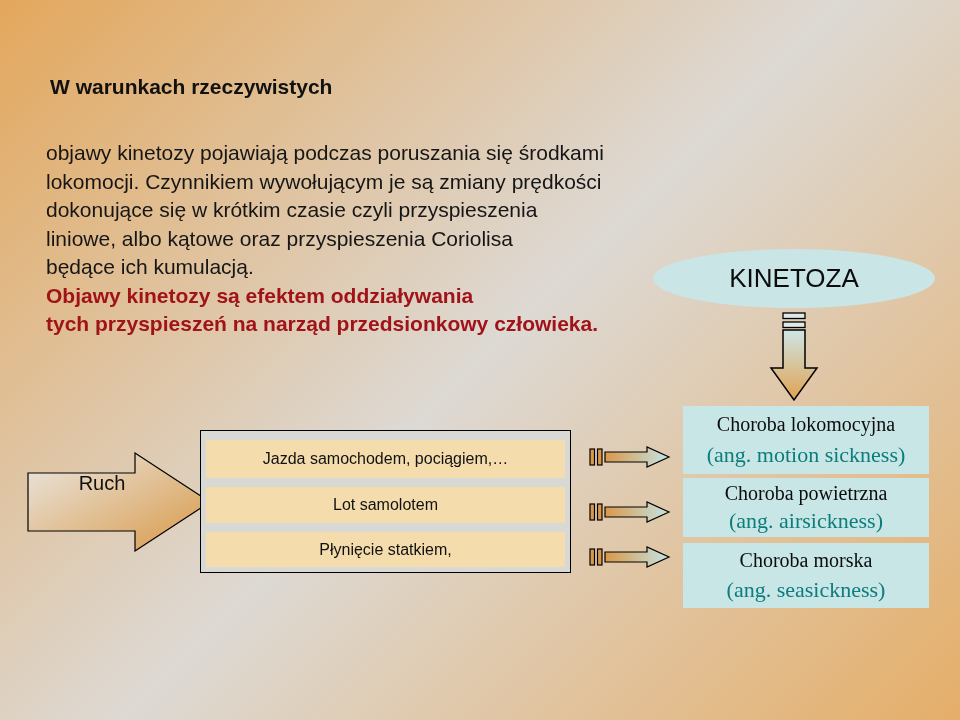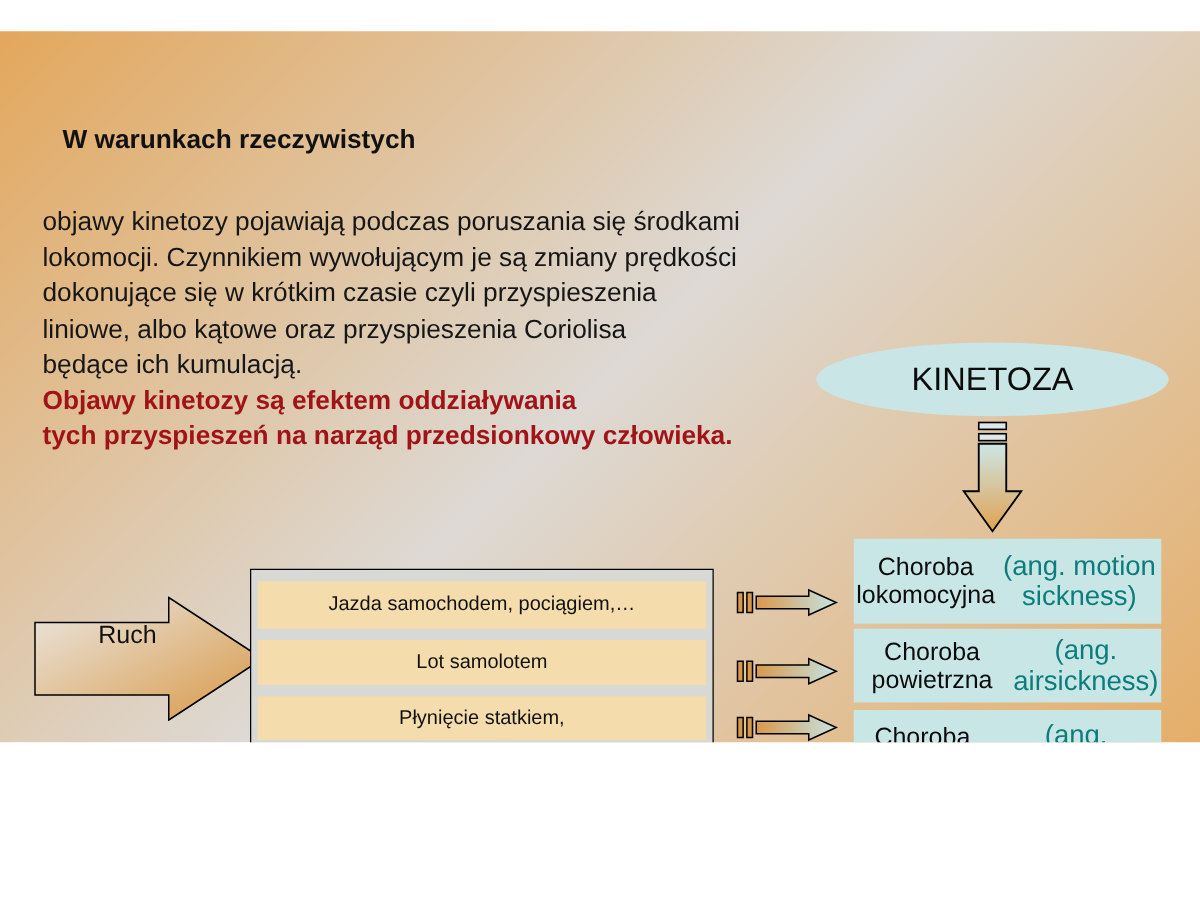--- a/index.html
+++ b/index.html
@@ -1,31 +1,30 @@
 <!DOCTYPE html>
 <html><head>
 <meta charset="utf-8">
 <style>
   html,body { margin:0; padding:0; }
   .slide {
     position: relative;
-    width: 960px; height: 569px;
+    width: 960px; height: 720px;
     overflow: hidden;
     background: linear-gradient(135deg, #e3a75c 0%, #ddd9d4 50%, #e5ae69 100%);
     font-family: "Liberation Sans", sans-serif;
     color: #111;
-    margin-top: 25px;
   }
   .title {
     position: absolute; left: 50px; top: 75px;
     font-size: 21px; font-weight: bold; color: #111;
     white-space: nowrap;
   }
   .intro {
-    position: absolute; left: 34px; top: 139px;
+    position: absolute; left: 46px; top: 139px;
     font-size: 21px; line-height: 28.5px; color: #161616;
     white-space: nowrap;
   }
   .intro .emph { color: #a01318; font-weight: bold; }
   .kinetoza-ellipse {
     position: absolute; left: 653px; top: 249px;
     width: 282px; height: 59px;
     background: #c9e5e6;
     border-radius: 50%;
     display: flex; align-items: center; justify-content: center;
@@ -54,23 +53,24 @@
   .mode-row.r0 { top: 9px;  height: 38px; }
   .mode-row.r1 { top: 56px; height: 36px; }
   .mode-row.r2 { top: 101px; height: 35px; }
   .flow-arrow { position: absolute; left: 588px; }
   .flow-arrow.a0 { top: 445px; }
   .flow-arrow.a1 { top: 500px; }
   .flow-arrow.a2 { top: 545px; }
   .disease-box {
     position: absolute; left: 683px; width: 246px;
     background: #c8e6e6;
-    display: flex; flex-direction: row;
+    display: flex; flex-direction: column;
     align-items: center; justify-content: space-evenly;
     text-align: center;
+    font-family: Liberation Serif, serif;
   }
   .disease-box.b0 { top: 406px; height: 68px; }
   .disease-box.b1 { top: 478px; height: 59px; }
   .disease-box.b2 { top: 543px; height: 65px; }
   .disease-name { font-size: 20px; color: #0c0c0c; line-height: 1.1; }
   .disease-eng  { font-size: 22px; color: #0d7c7c; line-height: 1.1; }
   svg { display: block; }
 </style>
 </head>
 <body>

